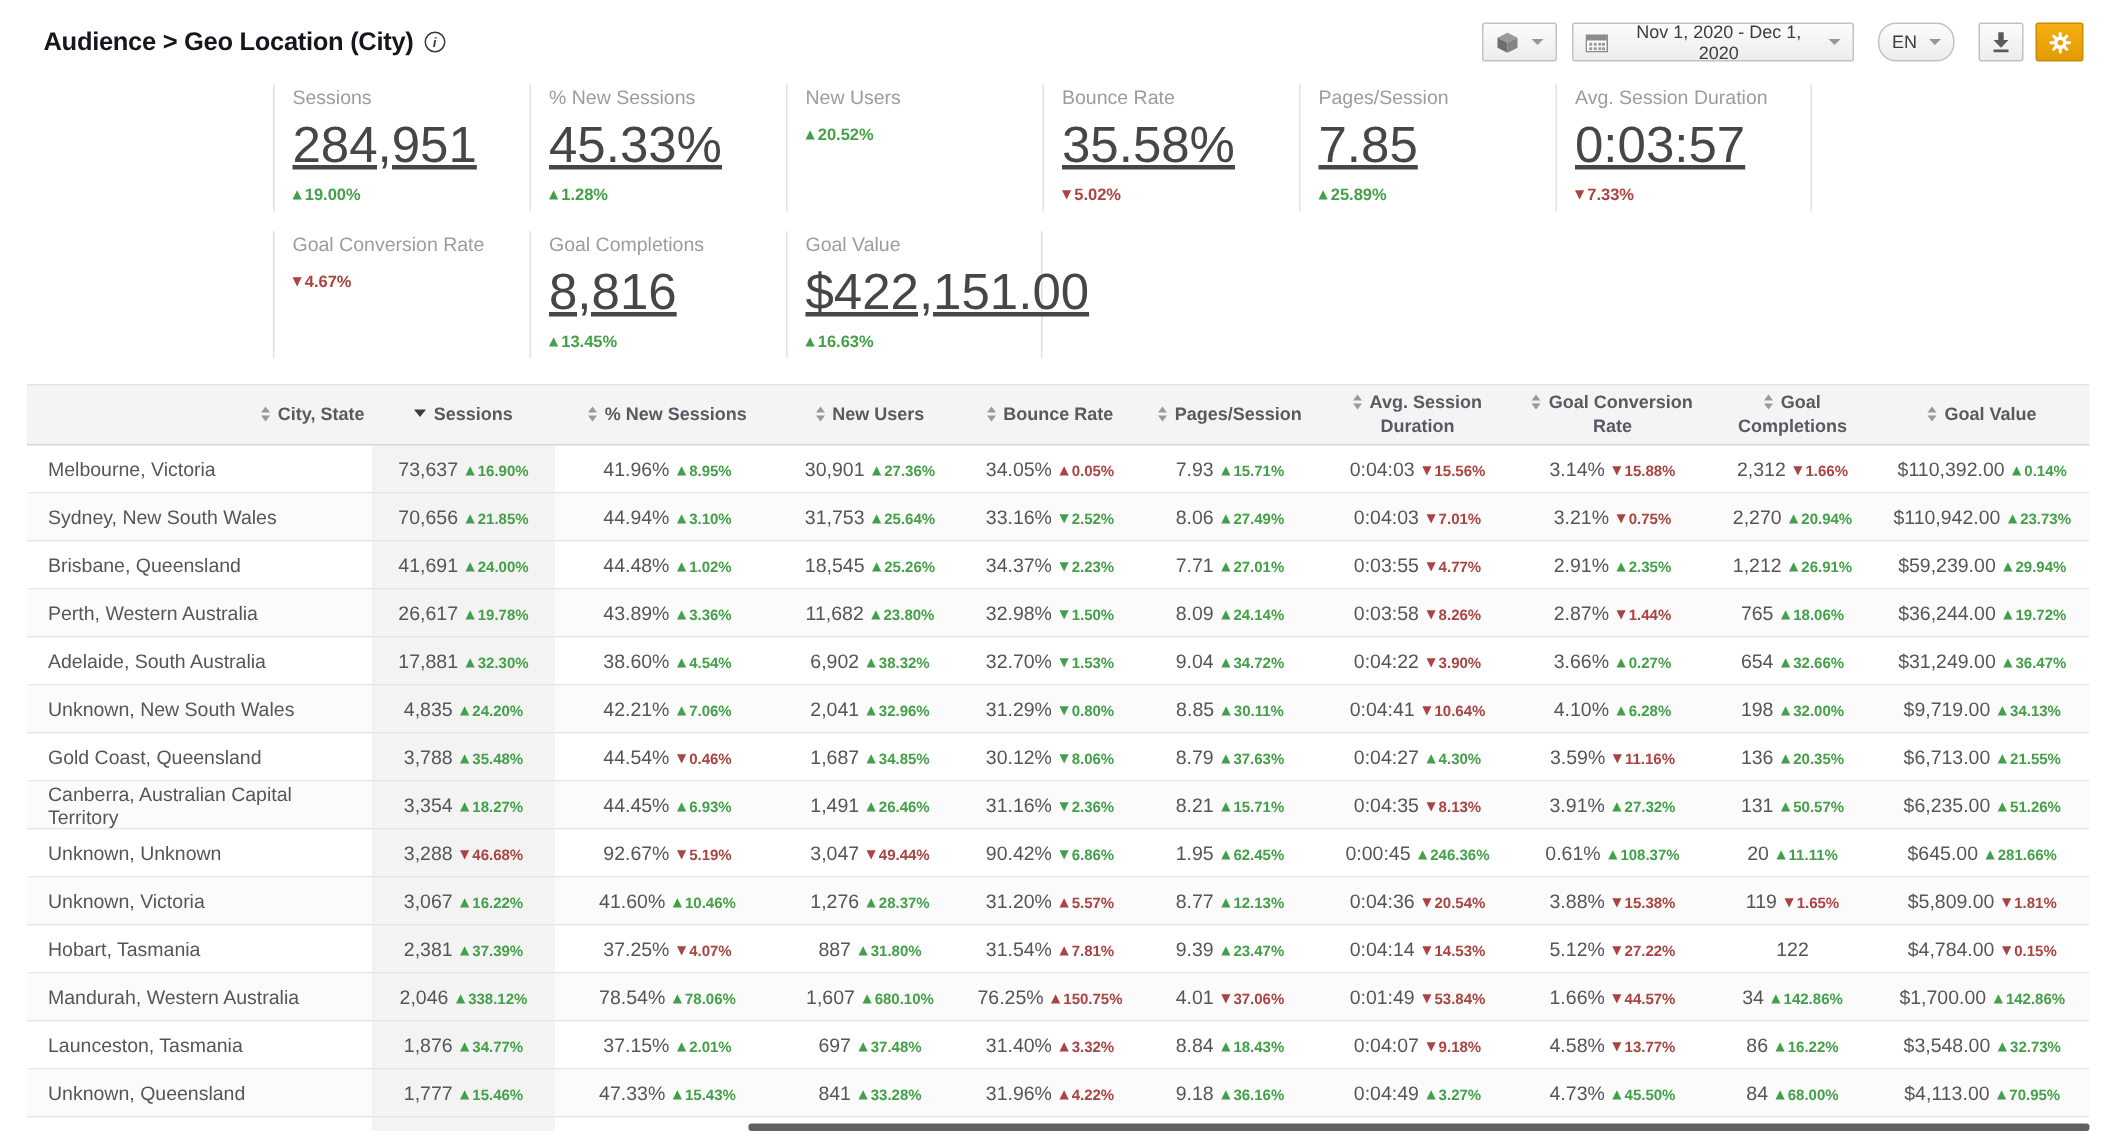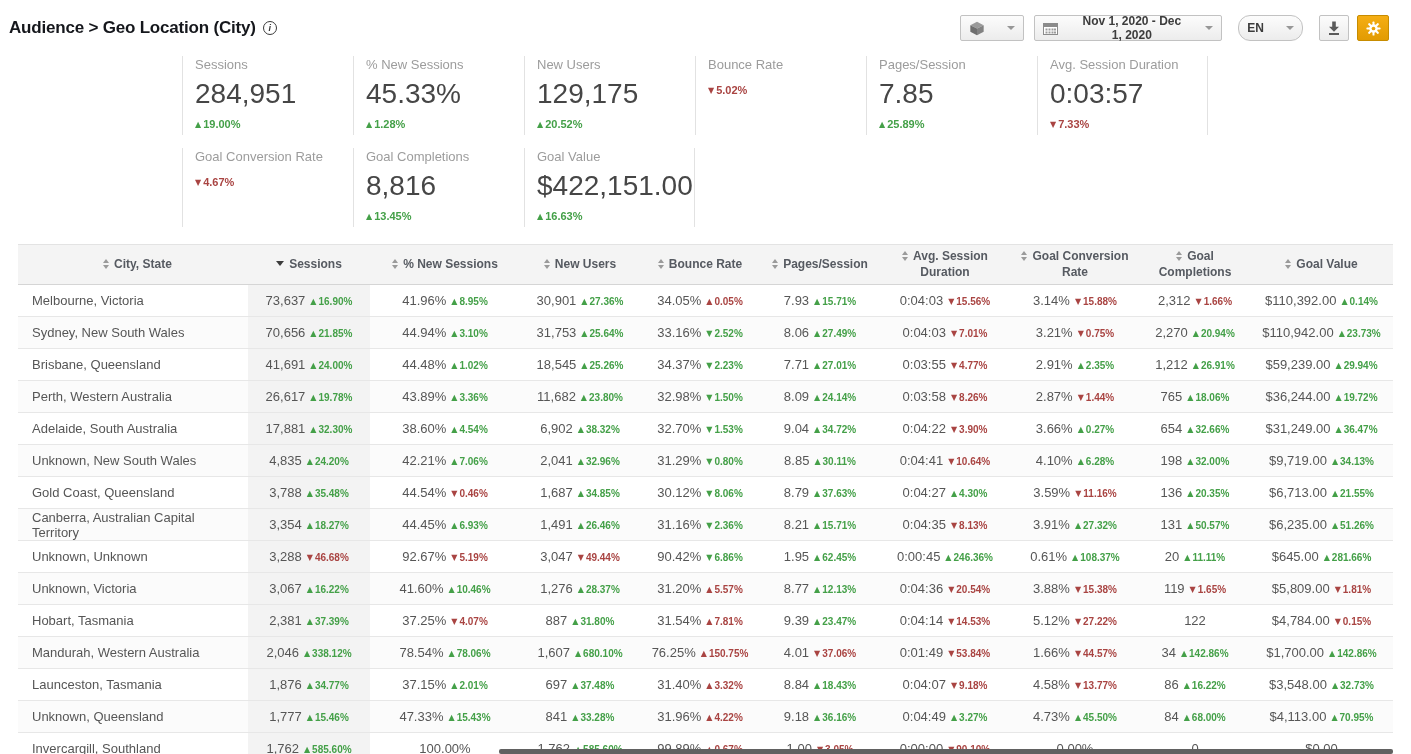--- a/index.html
+++ b/index.html
@@ -4,57 +4,57 @@
 <style>
   * { box-sizing: border-box; }
   html,body { margin:0; padding:0; }
   body {
     width:1411px; height:754px; overflow:hidden; position:relative;
     background:#fff; color:#565656;
     font-family:"Liberation Sans","DejaVu Sans",sans-serif;
   }
   
   .topbar { height:40px; display:flex; align-items:center; justify-content:space-between;
-            padding:16px 22px 0 9px; }
+            padding:16px 22px 0 9px;margin-left:20px; }
   .page-title { margin:0; font-size:17px; font-weight:bold; color:#15171c;
                 display:flex; align-items:center; gap:7px; letter-spacing:-0.2px; }
   .info-badge { width:14px; height:14px; border:1px solid #3a3a3a; border-radius:50%;
                 font-size:9px; font-weight:bold; font-style:italic; color:#3a3a3a;
                 display:inline-flex; align-items:center; justify-content:center; }
   .toolbar { display:flex; align-items:center; gap:8px; }
-  .btn { height:26px; display:inline-flex; align-items:center; gap:22px; padding:0 8px;
+  .btn { height:26px; display:inline-flex; align-items:center; gap:8px; padding:0 8px;
          background:linear-gradient(#fcfcfc,#ececec); border:1px solid #c2c2c2;
-         border-radius:2px; cursor:pointer; font-size:12px; font-weight:bold; color:#3c3c3c;
+         border-radius:2px; cursor:pointer; font-size:12px; font-weight:normal; color:#3c3c3c;
          font-family:inherit; }
   .btn-date { width:188px; justify-content:space-between; margin-left:2px; }
   .btn-lang { margin-left:8px;border-radius:12px; }
   .btn-dl { margin-left:8px; width:30px; justify-content:center; }
   .btn-settings { width:32px; justify-content:center;
                   background:linear-gradient(#f5ae14,#e29b02); border-color:#c78c00; }
   .caret { width:0; height:0; border-left:4px solid transparent; border-right:4px solid transparent;
            border-top:4px solid #979797; display:inline-block; }
   .icon { display:inline-flex; align-items:center; }
   
   .kpis { padding:16px 0 0 182px; }
   .kpi-row { display:flex; margin-bottom:13px; }
   .kpi-card { width:171px; padding:1px 0 3px 12px; border-left:1px solid #e2e2e2; }
   .kpi-card:last-child { border-right:1px solid #e2e2e2; }
   .kpi-label { font-size:13px; color:#9c9c9c; margin-bottom:8px; white-space:nowrap; }
-  .kpi-value { font-size:28px; color:#464646; line-height:1; margin-bottom:6px; white-space:nowrap; }
+  .kpi-value { font-size:34px; color:#464646; line-height:1; margin-bottom:6px; white-space:nowrap;text-decoration:underline; }
   .kpi-delta { font-size:11px; font-weight:bold; white-space:nowrap; }
   .pos { color:#44a048; }
   .neg { color:#a94442;margin-top:20px; }
   .arr { font-size:8px; margin-right:2px; font-family:"DejaVu Sans",sans-serif; position:relative; top:-1px; }
   
   .geo-table { width:1375px; margin:17px 18px 0; border-collapse:collapse; table-layout:fixed;
                font-size:13px; }
   .geo-table thead th { background:#f4f4f4; border-top:1px solid #e3e3e3; border-bottom:1px solid #d5d5d5;
                height:40px; font-size:12px; font-weight:bold; color:#565a61; text-align:center;
                padding:3px 5px; line-height:1.3; vertical-align:middle; cursor:pointer; }
-  .geo-table th.city { text-align:center; padding-left:14px; }
+  .geo-table th.city { text-align:right; padding-left:14px; }
   .geo-table tbody td { border-bottom:1px solid #e7e7e7; height:32px; text-align:center;
                padding:0 4px; color:#565656; background:#fff; }
   .geo-table tbody tr:nth-child(even) td { background:#fbfbfb; }
   .geo-table tbody td.city { text-align:left; padding-left:14px; }
   .geo-table tbody tr td.sessions { background:#f3f3f3; }
   .combo { white-space:nowrap; }
   .val { font-size:13px; }
   .delta { font-size:10px; font-weight:bold; margin-left:5px; white-space:nowrap; }
   .sort { display:inline-flex; flex-direction:column; gap:2px; margin-right:5px;
           vertical-align:middle; position:relative; top:-1px; }
@@ -134,22 +134,22 @@
         </svg>
       </span>
     </button>
   </div>
 </div>
 
 <div class="kpis">
     <div class="kpi-row">
       <div class="kpi-card"><div class="kpi-label">Sessions</div><div class="kpi-value">284,951</div><span class="kpi-delta pos"><span class="arr">▲</span>19.00%</span></div>
       <div class="kpi-card"><div class="kpi-label">% New Sessions</div><div class="kpi-value">45.33%</div><span class="kpi-delta pos"><span class="arr">▲</span>1.28%</span></div>
-      <div class="kpi-card"><div class="kpi-label">New Users</div><div class="kpi-value">129,175</div><span class="kpi-delta pos"><span class="arr">▲</span>20.52%</span></div>
-      <div class="kpi-card"><div class="kpi-label">Bounce Rate</div><span class="kpi-delta neg"><span class="arr">▼</span>5.02%</span></div>
+      <div class="kpi-card"><div class="kpi-label">New Users</div><span class="kpi-delta pos"><span class="arr">▲</span>20.52%</span></div>
+      <div class="kpi-card"><div class="kpi-label">Bounce Rate</div><div class="kpi-value">35.58%</div><span class="kpi-delta neg"><span class="arr">▼</span>5.02%</span></div>
       <div class="kpi-card"><div class="kpi-label">Pages/Session</div><div class="kpi-value">7.85</div><span class="kpi-delta pos"><span class="arr">▲</span>25.89%</span></div>
       <div class="kpi-card"><div class="kpi-label">Avg. Session Duration</div><div class="kpi-value">0:03:57</div><span class="kpi-delta neg"><span class="arr">▼</span>7.33%</span></div>
     </div>
     <div class="kpi-row">
       <div class="kpi-card"><div class="kpi-label">Goal Conversion Rate</div><span class="kpi-delta neg"><span class="arr">▼</span>4.67%</span></div>
       <div class="kpi-card"><div class="kpi-label">Goal Completions</div><div class="kpi-value">8,816</div><span class="kpi-delta pos"><span class="arr">▲</span>13.45%</span></div>
       <div class="kpi-card"><div class="kpi-label">Goal Value</div><div class="kpi-value">$422,151.00</div><span class="kpi-delta pos"><span class="arr">▲</span>16.63%</span></div>
     </div>
   </div>
 

